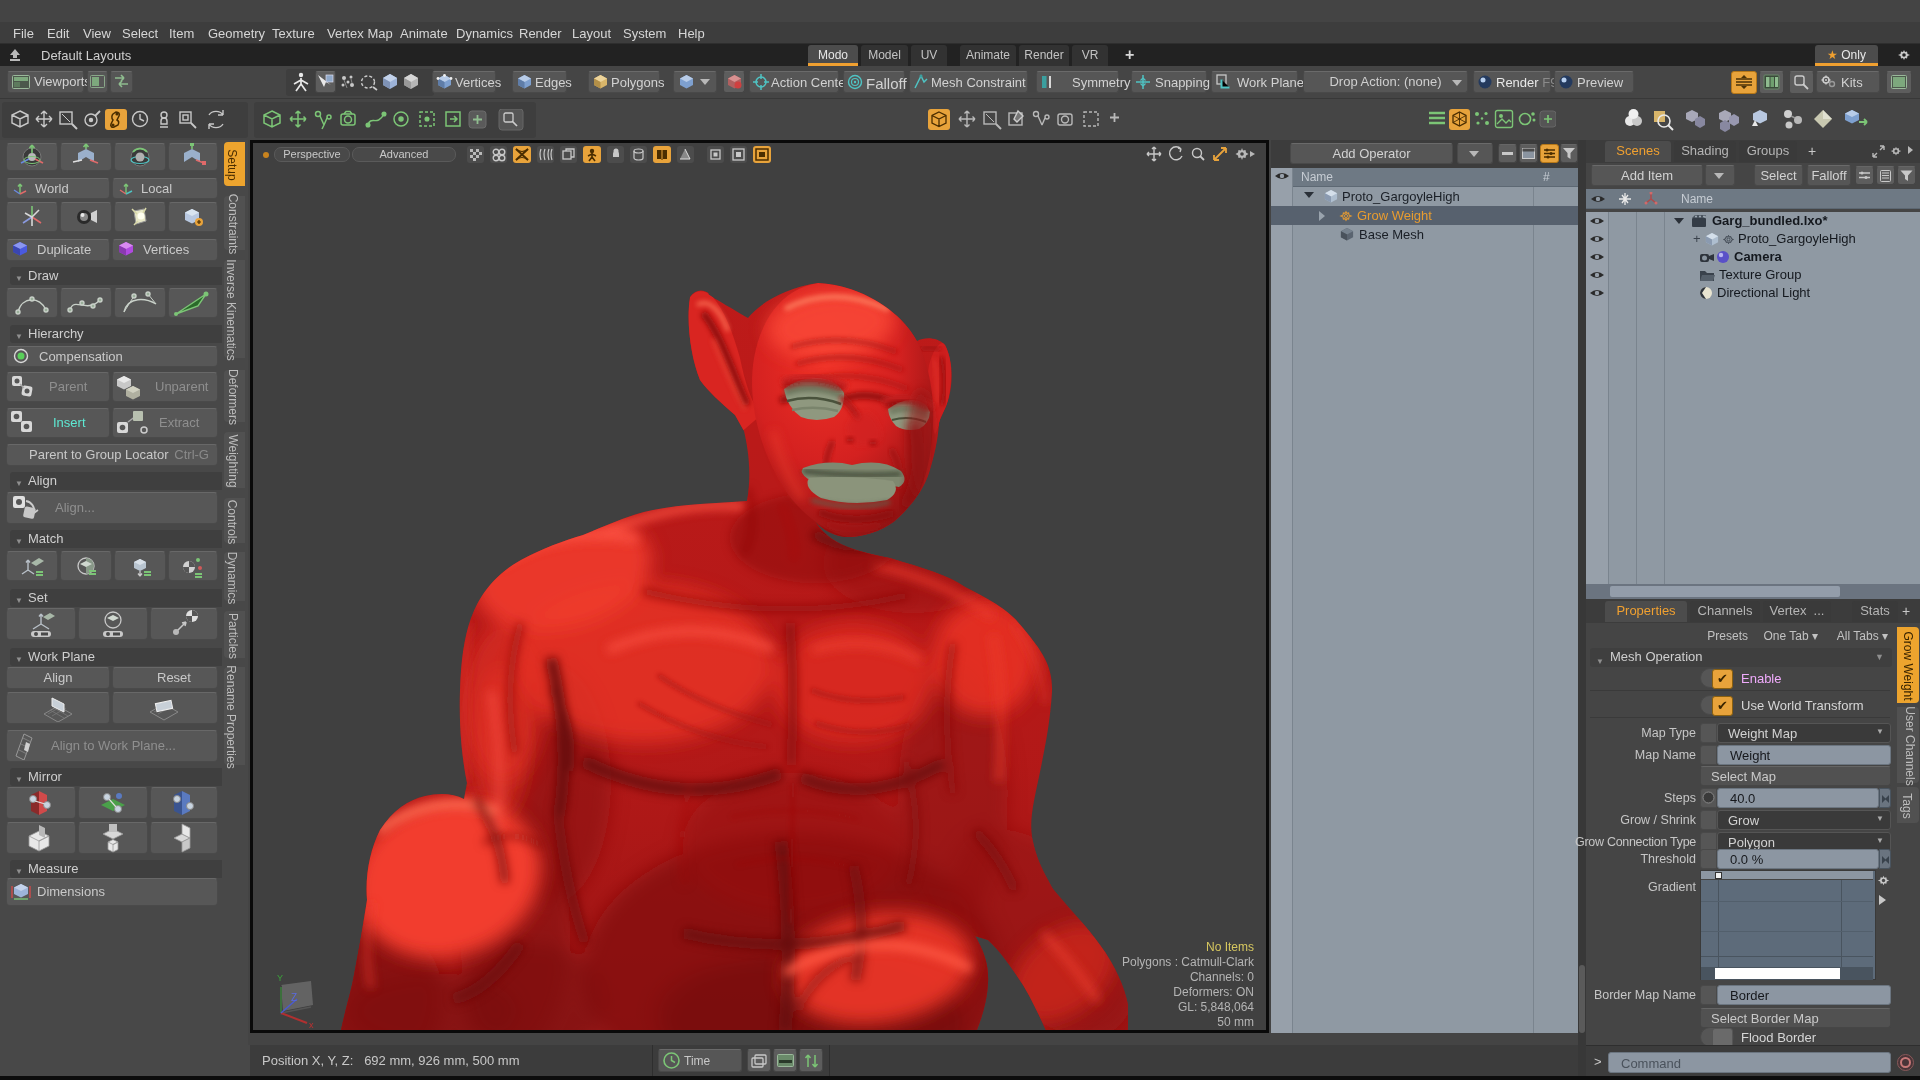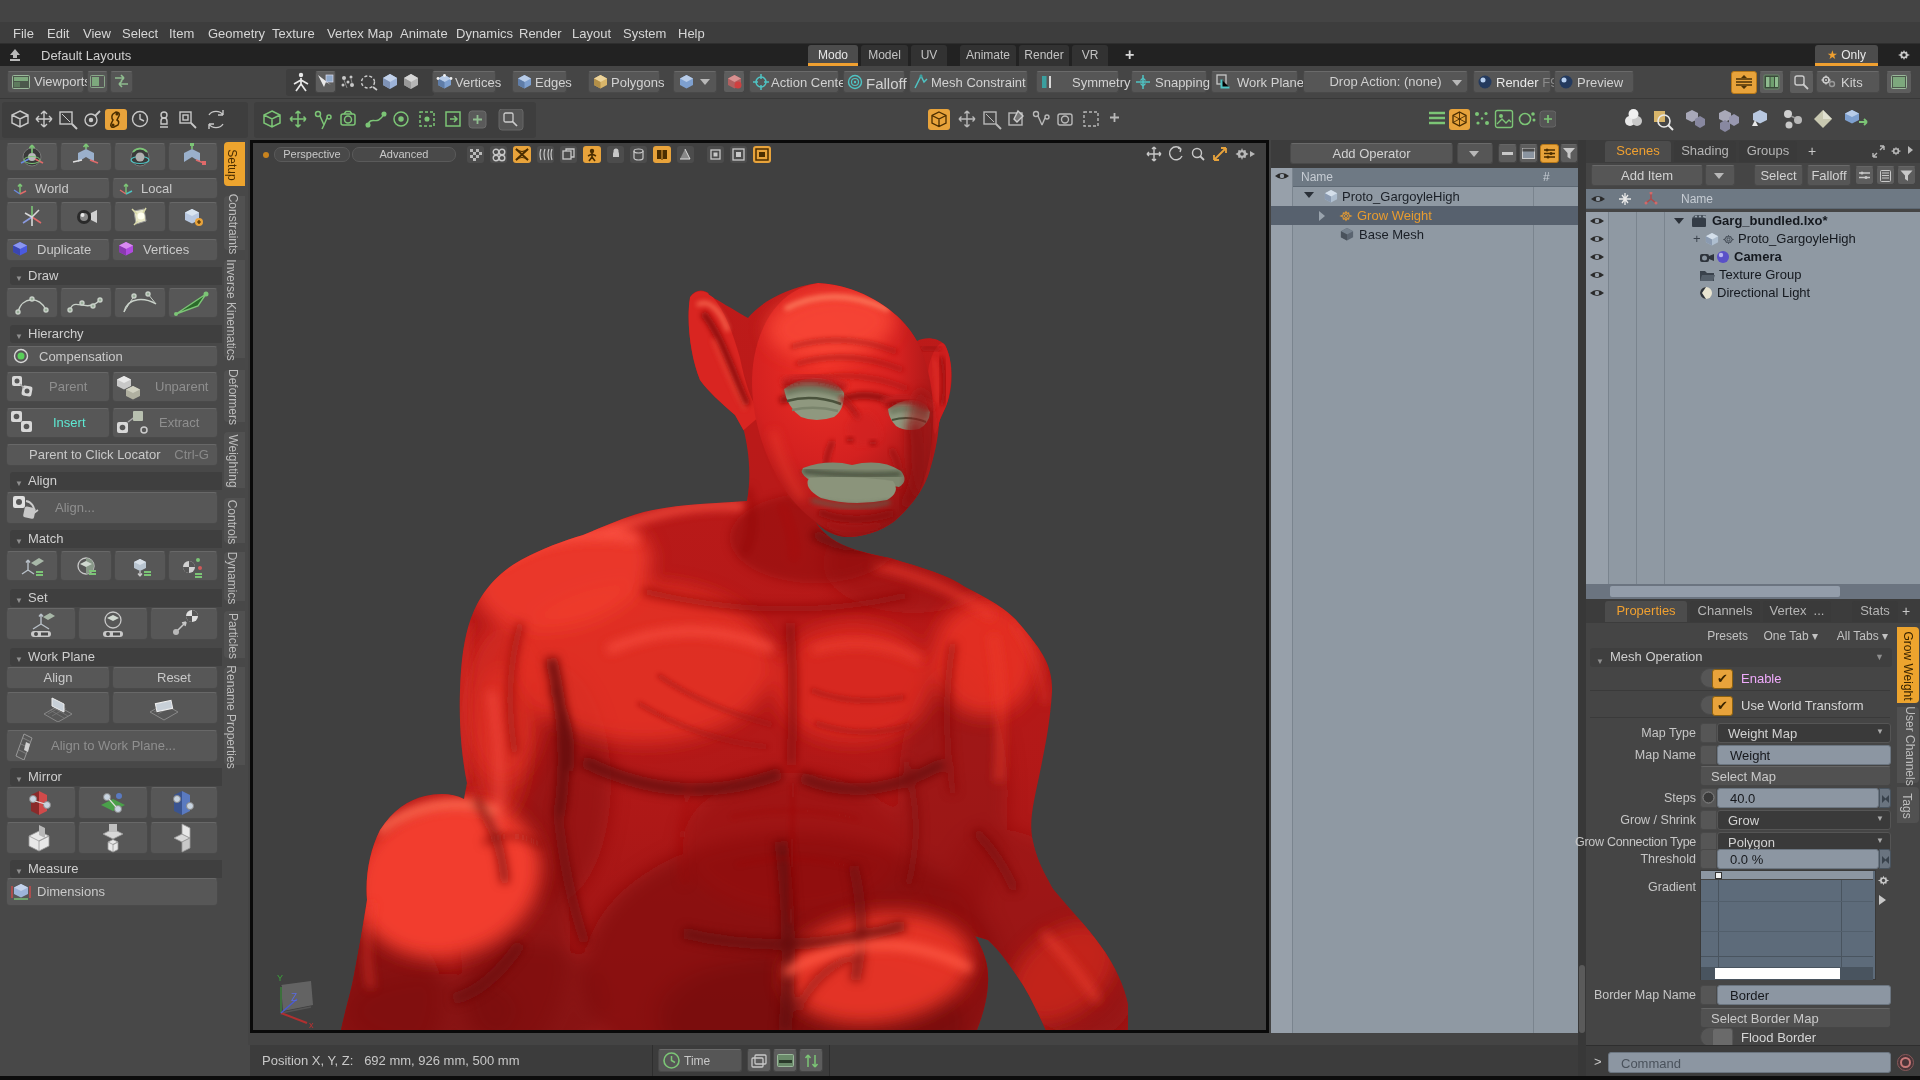--- a/index.html
+++ b/index.html
@@ -648,21 +648,21 @@
         <circle cx="16.5" cy="16.5" r="2.8" fill="#555"></circle>
       </svg>
   <svg class="abs" style="left:116px;top:270px" width="34" height="26" viewBox="0 0 34 26">
         <rect x="1" y="12" width="11" height="11" rx="2" fill="#d8d8d8"></rect>
         <circle cx="6.5" cy="17.5" r="2.8" fill="#555"></circle>
         <path d="M12 12 L20 6" stroke="#aaa" stroke-width="1.5"></path>
         <rect x="17" y="1" width="10" height="10" rx="1" fill="#b8c0b0"></rect>
         <circle cx="28" cy="20" r="3" fill="none" stroke="#ccc" stroke-width="1.5"></circle>
       </svg>
 
-  <div class="lp-btn" style="left:6px;top:304px;width:212px;height:22px;line-height:20px"><span style="margin-left:22px">Parent to Click Locator</span><span style="float:right;margin-right:8px;color:#8a8a8a">Ctrl-G</span></div>
+  <div class="lp-btn" style="left:6px;top:304px;width:212px;height:22px;line-height:20px"><span style="margin-left:22px">Parent to Group Locator</span><span style="float:right;margin-right:8px;color:#8a8a8a">Ctrl-G</span></div>
 
   <div class="lp-hdr" style="top:332px">Align</div>
   <div class="lp-btn" style="left:6px;top:352px;width:212px;height:32px;padding-left:48px;line-height:30px;color:#8f8f8f">Align...</div>
   <svg class="abs" style="left:12px;top:355px" width="34" height="26" viewBox="0 0 34 26">
         <rect x="1" y="1" width="12" height="12" rx="2" fill="#e0e0e0"></rect>
         <circle cx="7" cy="7" r="3" fill="#555"></circle>
         <path d="M14 6 a10 10 0 0 1 8 12" fill="none" stroke="#ccc" stroke-width="2"></path>
         <path d="M22 18 l-3 -4 M22 18 l4 -3" stroke="#ccc" stroke-width="1.6" fill="none"></path>
         <rect x="12" y="12" width="11" height="11" rx="2" fill="#c8c8c8" transform="rotate(12 17 17)"></rect>
       </svg>
@@ -1144,20 +1144,28 @@
     <g transform="translate(66,0)">
             <path d="M2 14 L14 2 M2 14 v-5 M2 14 h5 M14 2 v5 M14 2 h-5" stroke="#e8a33b" stroke-width="1.8" fill="none"></path>
           </g>
     <g transform="translate(88,0)">
             <path d="M8 2 L9 4.5 L11.5 4 L12 6.5 L14.5 8 L12 9.5 L11.5 12 L9 11.5 L8 14 L7 11.5 L4.5 12 L4 9.5 L1.5 8 L4 6.5 L4.5 4 L7 4.5 Z" fill="#b8b8b8"></path>
             <circle cx="8" cy="8" r="1.8" fill="#404040"></circle>
           </g>
     <path d="M104 5 l5 3 -5 3 Z" fill="#b8b8b8"></path>
   </svg>
 
+  <div class="vp-info" style="top:797px">
+    <div style="color:#d6c75f">No Items</div>
+    <div>Polygons : Catmull-Clark</div>
+    <div>Channels: 0</div>
+    <div>Deformers: ON</div>
+    <div>GL: 5,848,064</div>
+    <div>50 mm</div>
+  </div>
 
   <svg class="abs" style="left:14px;top:828px" width="60" height="58" viewBox="0 0 60 58">
     <path d="M14 14 L44 10 L46 34 L16 40 Z" fill="#6a6a6a" opacity="0.85"></path>
     <path d="M15 15 L15 44 L13 44 L13 15 Z" fill="#444"></path>
     <path d="M14 42 L44 36" stroke="#555" stroke-width="1.5"></path>
     <path d="M14 42 L14 14" stroke="#3a3a3a" stroke-width="1"></path>
     <path d="M14 42 L40 52" stroke="#b03030" stroke-width="2"></path>
     <text x="42" y="57" fill="#c03030" font-size="9" font-family="Liberation Sans">x</text>
     <path d="M14 42 L14 16" stroke="#3aa03a" stroke-width="1"></path>
     <text x="10" y="10" fill="#3aa03a" font-size="9" font-family="Liberation Sans">Y</text>

